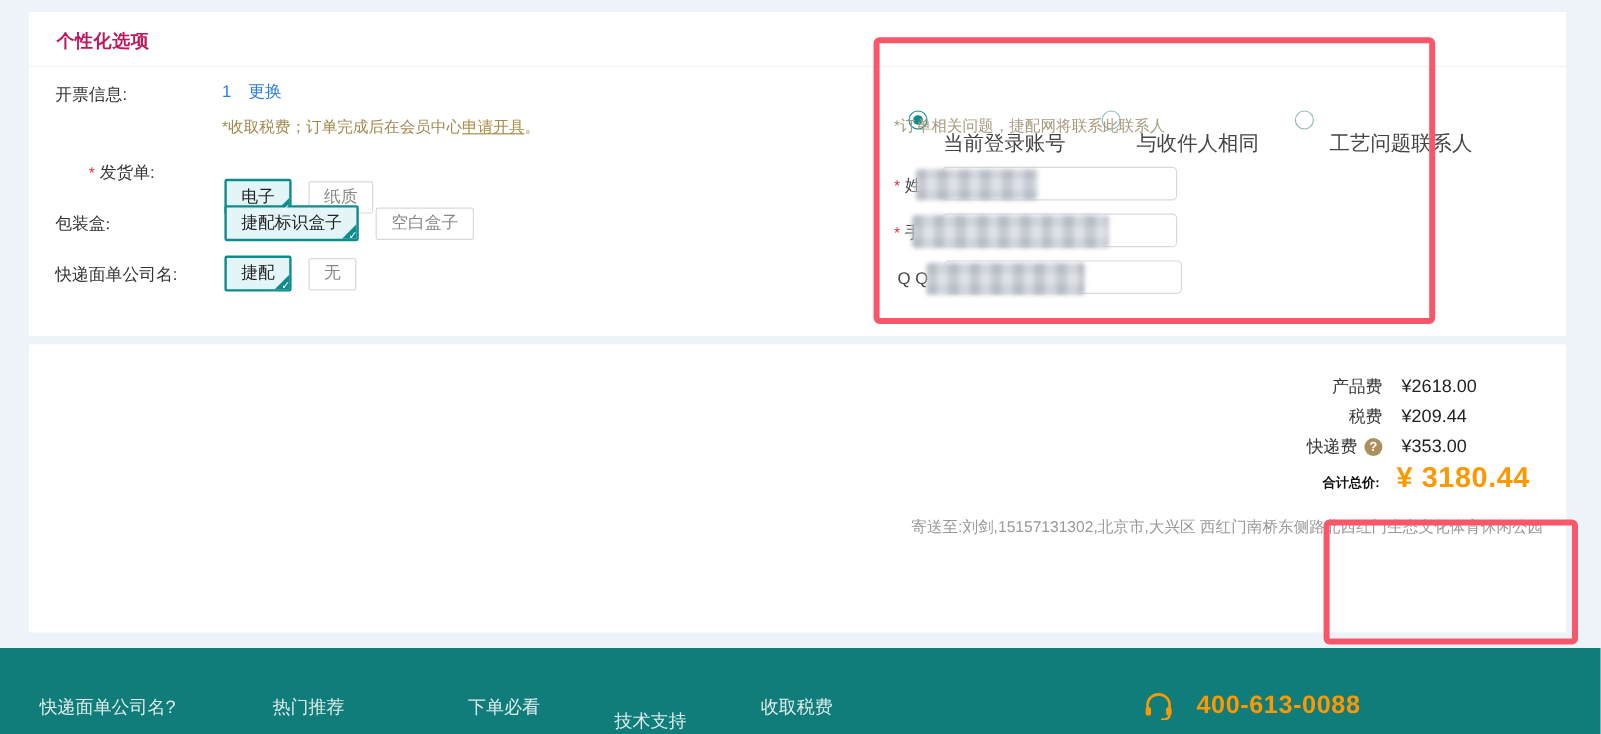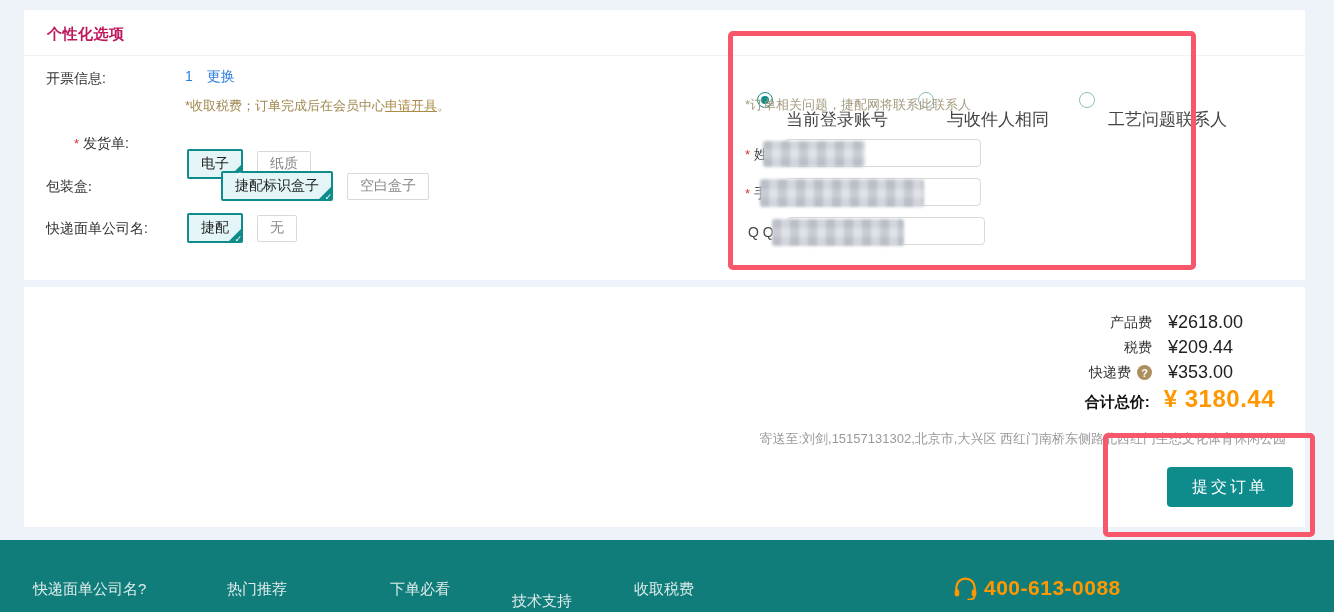--- a/index.html
+++ b/index.html
@@ -51,36 +51,36 @@
     filter: blur(1.6px); }
 
   .hl-box { position:absolute; border:5px solid #f8566a; border-radius:5px; z-index:20; pointer-events:none; }
   #hl-contact { left:728px; top:31px; width:468px; height:239px; }
   #hl-submit  { left:1103px; top:433px; width:212px; height:104px; }
 
   
   .fees { position:absolute; top:23px; right:49px; width:300px; }
   .fee-row { display:flex; align-items:center; height:25px; }
   .fee-label { flex:1; text-align:right; font-size:14px; color:#333; display:flex; justify-content:flex-end; align-items:center; }
-  .fee-value { width:88px; text-align:left; margin-left:16px; font-size:18px; color:#222; }
+  .fee-value { width:88px; text-align:left; margin-left:16px; font-size:15px; color:#222; }
   .help { display:inline-flex; align-items:center; justify-content:center; width:15px; height:15px; margin-left:6px;
           border-radius:50%; background:#ab905e; color:#fff; font-size:11px; font-weight:bold; cursor:pointer; }
   .total { position:absolute; top:98px; right:30px; display:flex; align-items:baseline; }
-  .total-label { font-size:15px; font-weight:bold; color:#111; }
+  .total-label { font-size:11px; font-weight:bold; color:#111; }
   .total-value { margin-left:14px; font-size:24px; font-weight:bold; color:#ff9800; letter-spacing:.5px; }
   .address { position:absolute; top:143px; right:19px; font-size:13px; color:#999; white-space:nowrap; }
   .submit-btn { position:absolute; left:1143px; top:180px; width:126px; height:40px; background:#0e8c8c; color:#fff;
                 border:none; border-radius:4px; font-size:16px; letter-spacing:3px; cursor:pointer;
                 font-family:"Liberation Sans","DejaVu Sans",sans-serif; }
 
   
   #footer { position:absolute; left:0; top:540px; width:1334px; height:72px; background:#117d7a; }
   .f-link { position:absolute; top:40px; font-size:15px; color:#ddeceb; text-decoration:none; cursor:pointer; white-space:nowrap; }
   #fl0 { left:33px; } #fl1 { left:227px; } #fl2 { left:390px; } #fl3 { left:512px;margin-top:12px; } #fl4 { left:634px; }
-  .f-phone { position:absolute; left:953px; top:36px; display:flex; align-items:center; gap:6px; }
+  .f-phone { position:absolute; left:953px; top:36px; display:flex; align-items:center; gap:19px; }
   .f-phone .pnum { font-size:21px; font-weight:bold; color:#ff9800; letter-spacing:.5px; }
 </style>
 </head>
 <body>
 
 <div id="stage">
 
   <div class="card" id="card1">
     <div class="section-title">个性化选项</div>
     <div class="title-divider"></div>
@@ -104,21 +104,21 @@
           </span>
       </div>
       <div class="chip">
         <span>纸质</span>
       </div>
     </div>
 
     <div class="flabel" style="left:22px; top:168px;font-family:Liberation Serif, serif;">
       <span>包装盒:</span>
     </div>
-    <div class="chips" style="top:161px;margin-left:34px;">
+    <div class="chips" style="top:161px;">
       <div class="chip selected">
         <span>捷配标识盒子</span>
         <span class="corner">
             <i class="tick">✓</i>
           </span>
       </div>
       <div class="chip">
         <span>空白盒子</span>
       </div>
     </div>
@@ -192,21 +192,20 @@
       </div>
     </div>
 
     <div class="total">
       <span class="total-label">合计总价:</span>
       <span class="total-value">¥ 3180.44</span>
     </div>
 
     <div class="address">寄送至:刘剑,15157131302,北京市,大兴区 西红门南桥东侧路北西红门生态文化体育休闲公园</div>
 
-    <button class="submit-btn">提交订单</button>
   </div>
 
   <div class="hl-box" id="hl-contact"></div>
   <div class="hl-box" id="hl-submit"></div>
 
   <div id="footer">
     <a class="f-link" id="fl0">快递面单公司名?</a>
     <a class="f-link" id="fl1">热门推荐</a>
     <a class="f-link" id="fl2">下单必看</a>
     <a class="f-link" id="fl3">技术支持</a>

